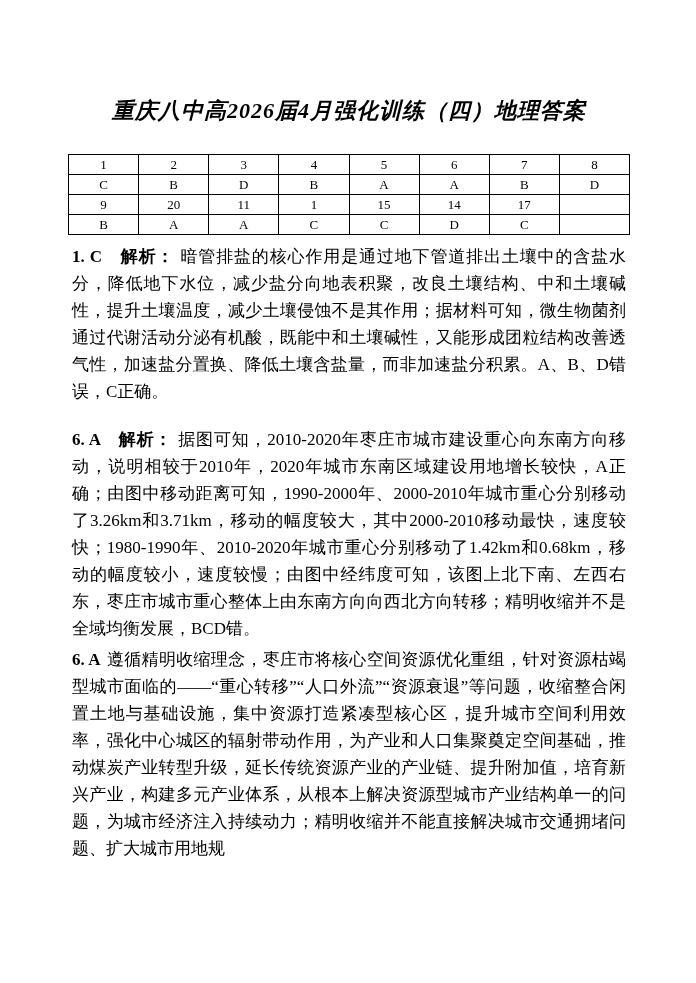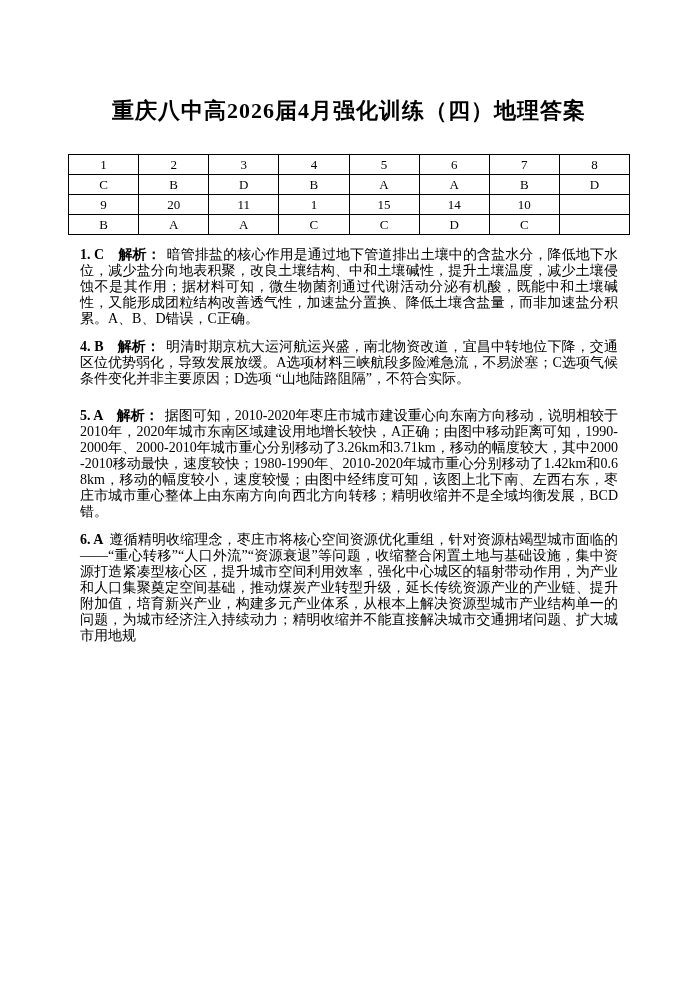--- a/index.html
+++ b/index.html
@@ -16,44 +16,45 @@
     padding: 96px 66px 30px 68px;
     background: #ffffff;
   }
   .doc-title {
     font-size: 22px;
     font-weight: bold;
     text-align: center;
     margin: 0 0 28px 0;
     letter-spacing: 1px;
     white-space: nowrap;
+    font-style: italic;
   }
   table.answers {
     width: 100%;
     border-collapse: collapse;
     table-layout: fixed;
     margin: 0 0 8px 0;
   }
   table.answers td {
     border: 1px solid #000000;
     text-align: center;
     vertical-align: middle;
     font-size: 13px;
     height: 19px;
     padding: 0 2px;
     font-family: "Liberation Serif", "DejaVu Serif", serif;
   }
   .explanations {
     margin-top: 4px;
   }
   .expl {
-    font-size: 14px;
-    line-height: 16px;
+    font-size: 17px;
+    line-height: 27px;
     text-align: justify;
-    margin: 12px;
+    margin: 4px;
     word-break: break-all;
   }
   .expl.gap {
     margin-top: 21px;
   }
   .expl .head {
     font-weight: bold;
     margin-right: 6px;
     white-space: pre-wrap;
   }
@@ -90,44 +91,41 @@
         <td>B</td>
         <td>D</td>
       </tr>
       <tr>
         <td>9</td>
         <td>20</td>
         <td>11</td>
         <td>1</td>
         <td>15</td>
         <td>14</td>
-        <td>10</td>
+        <td>17</td>
         <td></td>
       </tr>
       <tr>
         <td>B</td>
         <td>A</td>
         <td>A</td>
         <td>C</td>
         <td>C</td>
         <td>D</td>
         <td>C</td>
         <td></td>
       </tr>
     </tbody>
   </table>
 
   <div class="explanations">
     <p class="expl">
       <span class="head">1. C　解析：</span><span class="body">暗管排盐的核心作用是通过地下管道排出土壤中的含盐水分，降低地下水位，减少盐分向地表积聚，改良土壤结构、中和土壤碱性，提升土壤温度，减少土壤侵蚀不是其作用；据材料可知，微生物菌剂通过代谢活动分泌有机酸，既能中和土壤碱性，又能形成团粒结构改善透气性，加速盐分置换、降低土壤含盐量，而非加速盐分积累。A、B、D错误，C正确。</span>
     </p>
-    <p class="expl">
-      <span class="head">4. B　解析：</span><span class="body">明清时期京杭大运河航运兴盛，南北物资改道，宜昌中转地位下降，交通区位优势弱化，导致发展放缓。A选项材料三峡航段多险滩急流，不易淤塞；C选项气候条件变化并非主要原因；D选项 “山地陆路阻隔”，不符合实际。</span>
-    </p>
     <p class="expl gap">
-      <span class="head">5. A　解析：</span><span class="body">据图可知，2010-2020年枣庄市城市建设重心向东南方向移动，说明相较于2010年，2020年城市东南区域建设用地增长较快，A正确；由图中移动距离可知，1990-2000年、2000-2010年城市重心分别移动了3.26km和3.71km，移动的幅度较大，其中2000-2010移动最快，速度较快；1980-1990年、2010-2020年城市重心分别移动了1.42km和0.68km，移动的幅度较小，速度较慢；由图中经纬度可知，该图上北下南、左西右东，枣庄市城市重心整体上由东南方向向西北方向转移；精明收缩并不是全域均衡发展，BCD错。</span>
+      <span class="head">6. A　解析：</span><span class="body">据图可知，2010-2020年枣庄市城市建设重心向东南方向移动，说明相较于2010年，2020年城市东南区域建设用地增长较快，A正确；由图中移动距离可知，1990-2000年、2000-2010年城市重心分别移动了3.26km和3.71km，移动的幅度较大，其中2000-2010移动最快，速度较快；1980-1990年、2010-2020年城市重心分别移动了1.42km和0.68km，移动的幅度较小，速度较慢；由图中经纬度可知，该图上北下南、左西右东，枣庄市城市重心整体上由东南方向向西北方向转移；精明收缩并不是全域均衡发展，BCD错。</span>
     </p>
     <p class="expl">
       <span class="head">6. A</span><span class="body">遵循精明收缩理念，枣庄市将核心空间资源优化重组，针对资源枯竭型城市面临的——“重心转移”“人口外流”“资源衰退”等问题，收缩整合闲置土地与基础设施，集中资源打造紧凑型核心区，提升城市空间利用效率，强化中心城区的辐射带动作用，为产业和人口集聚奠定空间基础，推动煤炭产业转型升级，延长传统资源产业的产业链、提升附加值，培育新兴产业，构建多元产业体系，从根本上解决资源型城市产业结构单一的问题，为城市经济注入持续动力；精明收缩并不能直接解决城市交通拥堵问题、扩大城市用地规</span>
     </p>
   </div>
 
 </div>
 
 </body></html>

